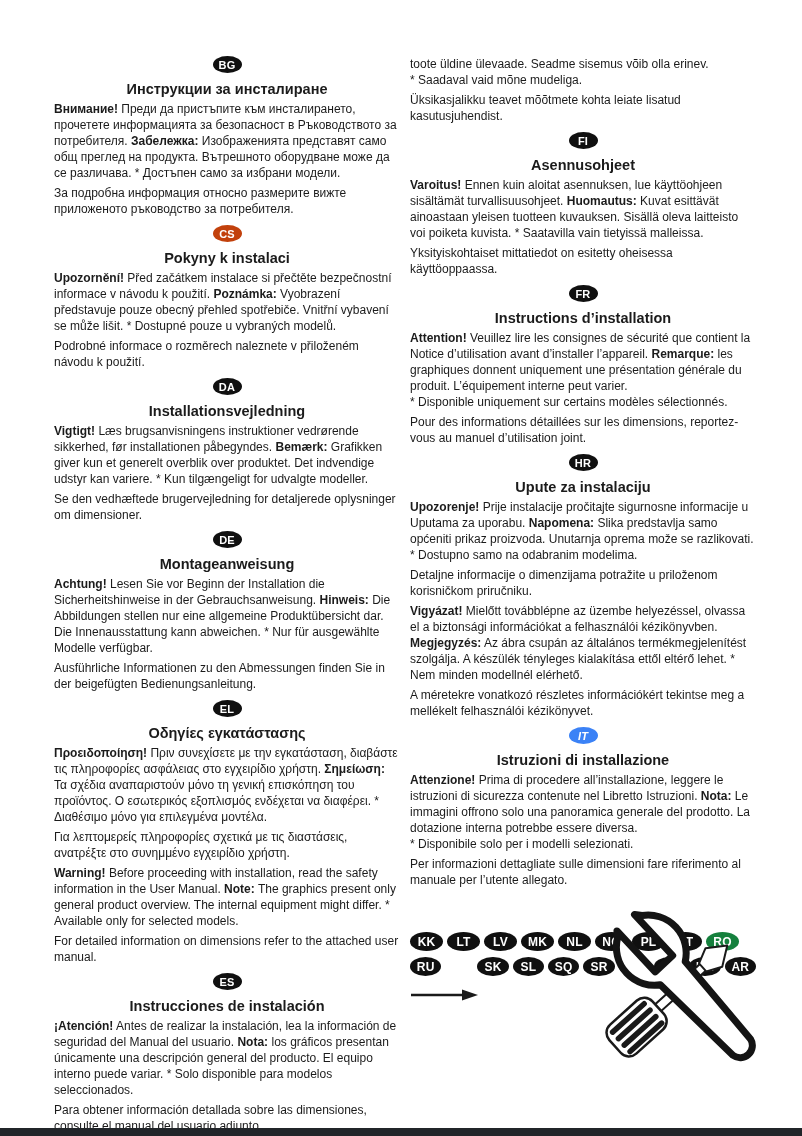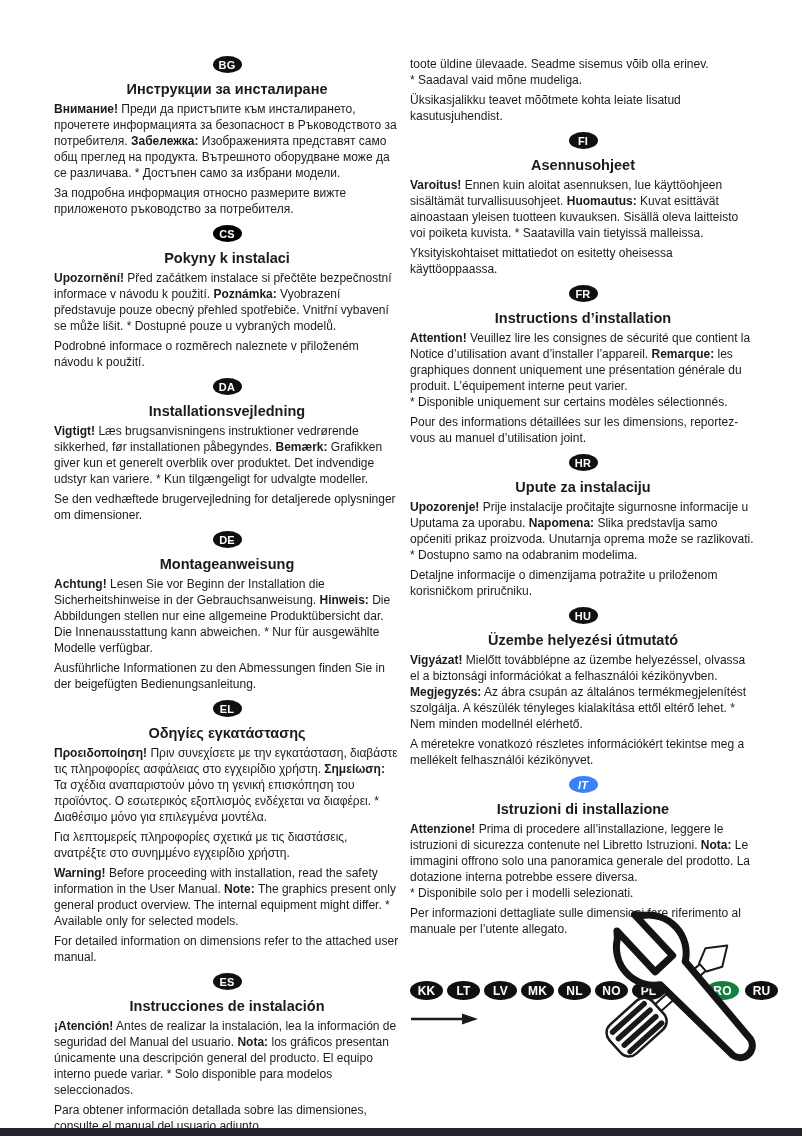--- a/index.html
+++ b/index.html
@@ -31,21 +31,21 @@
     font-size:11px;font-weight:bold;
     letter-spacing:0.2px;
   }
   .sec-title{font-size:14.5px;font-weight:bold;line-height:18px;}
   .para{
     margin:0 0 4px 0;
     font-size:12px;line-height:16px;
     white-space:pre-line;
   }
   .para b{font-weight:bold;}
-  .badge-rows{margin-top:44px;display:flex;flex-direction:row;gap:6px;}
+  .badge-rows{margin-top:44px;display:flex;flex-direction:column;gap:6px;}
   .badge-row{display:flex;gap:4px;}
   .big-badge{
     display:inline-flex;align-items:center;justify-content:center;
     width:33px;height:19px;border-radius:50%;
     background:#101010;color:#ffffff;
     font-size:12px;font-weight:bold;letter-spacing:0.2px;
   }
   .arrow-wrap{margin-top:12px;height:14px;}
   .illustration{position:absolute;left:597px;top:910px;}
   .bottom-bar{
@@ -61,21 +61,21 @@
       <div class="section">
         <div class="sec-head">
           <span class="lang-badge" style="background: rgb(16, 16, 16); color: rgb(255, 255, 255);">BG</span>
           <span class="sec-title">Инструкции за инсталиране</span>
         </div>
         <p class="para"><b>Внимание!</b><span> Преди да пристъпите към инсталирането, прочетете информацията за безопасност в Ръководството за потребителя. </span><b>Забележка:</b><span> Изображенията представят само общ преглед на продукта. Вътрешното оборудване може да се различава. * Достъпен само за избрани модели.</span></p>
         <p class="para"><span>За подробна информация относно размерите вижте приложеното ръководство за потребителя.</span></p>
       </div>
       <div class="section">
         <div class="sec-head">
-          <span class="lang-badge" style="background: #000000; color: rgb(255, 255, 255);">CS</span>
+          <span class="lang-badge" style="background: #c2410c; color: rgb(255, 255, 255);">CS</span>
           <span class="sec-title">Pokyny k instalaci</span>
         </div>
         <p class="para"><b>Upozornění!</b><span> Před začátkem instalace si přečtěte bezpečnostní informace v návodu k použití. </span><b>Poznámka:</b><span> Vyobrazení představuje pouze obecný přehled spotřebiče. Vnitřní vybavení se může lišit. * Dostupné pouze u vybraných modelů.</span></p>
         <p class="para"><span>Podrobné informace o rozměrech naleznete v přiloženém návodu k použití.</span></p>
       </div>
       <div class="section">
         <div class="sec-head">
           <span class="lang-badge" style="background: rgb(16, 16, 16); color: rgb(255, 255, 255);">DA</span>
           <span class="sec-title">Installationsvejledning</span>
         </div>
@@ -144,24 +144,20 @@
       </div>
       <div class="section">
         <div class="sec-head">
           <span class="lang-badge" style="background: rgb(16, 16, 16); color: rgb(255, 255, 255);">HR</span>
           <span class="sec-title">Upute za instalaciju</span>
         </div>
         <p class="para"><b>Upozorenje!</b><span> Prije instalacije pročitajte sigurnosne informacije u Uputama za uporabu. </span><b>Napomena:</b><span> Slika predstavlja samo općeniti prikaz proizvoda. Unutarnja oprema može se razlikovati. * Dostupno samo na odabranim modelima.</span></p>
         <p class="para"><span>Detaljne informacije o dimenzijama potražite u priloženom korisničkom priručniku.</span></p>
       </div>
       <div class="section">
-        <div class="sec-head">
-          <span class="lang-badge" style="background: rgb(16, 16, 16); color: rgb(255, 255, 255);">HU</span>
-          <span class="sec-title">Üzembe helyezési útmutató</span>
-        </div>
         <p class="para"><b>Vigyázat!</b><span> Mielőtt továbblépne az üzembe helyezéssel, olvassa el a biztonsági információkat a felhasználói kézikönyvben. </span><b>Megjegyzés:</b><span> Az ábra csupán az általános termékmegjelenítést szolgálja. A készülék tényleges kialakítása ettől eltérő lehet. * Nem minden modellnél elérhető.</span></p>
         <p class="para"><span>A méretekre vonatkozó részletes információkért tekintse meg a mellékelt felhasználói kézikönyvet.</span></p>
       </div>
       <div class="section">
         <div class="sec-head">
           <span class="lang-badge" style="background: #3b82f6; color: rgb(255, 255, 255); font-style: italic;">IT</span>
           <span class="sec-title">Istruzioni di installazione</span>
         </div>
         <p class="para"><b>Attenzione!</b><span> Prima di procedere all’installazione, leggere le istruzioni di sicurezza contenute nel Libretto Istruzioni. </span><b>Nota:</b><span> Le immagini offrono solo una panoramica generale del prodotto. La dotazione interna potrebbe essere diversa.
 * Disponibile solo per i modelli selezionati.</span></p>

